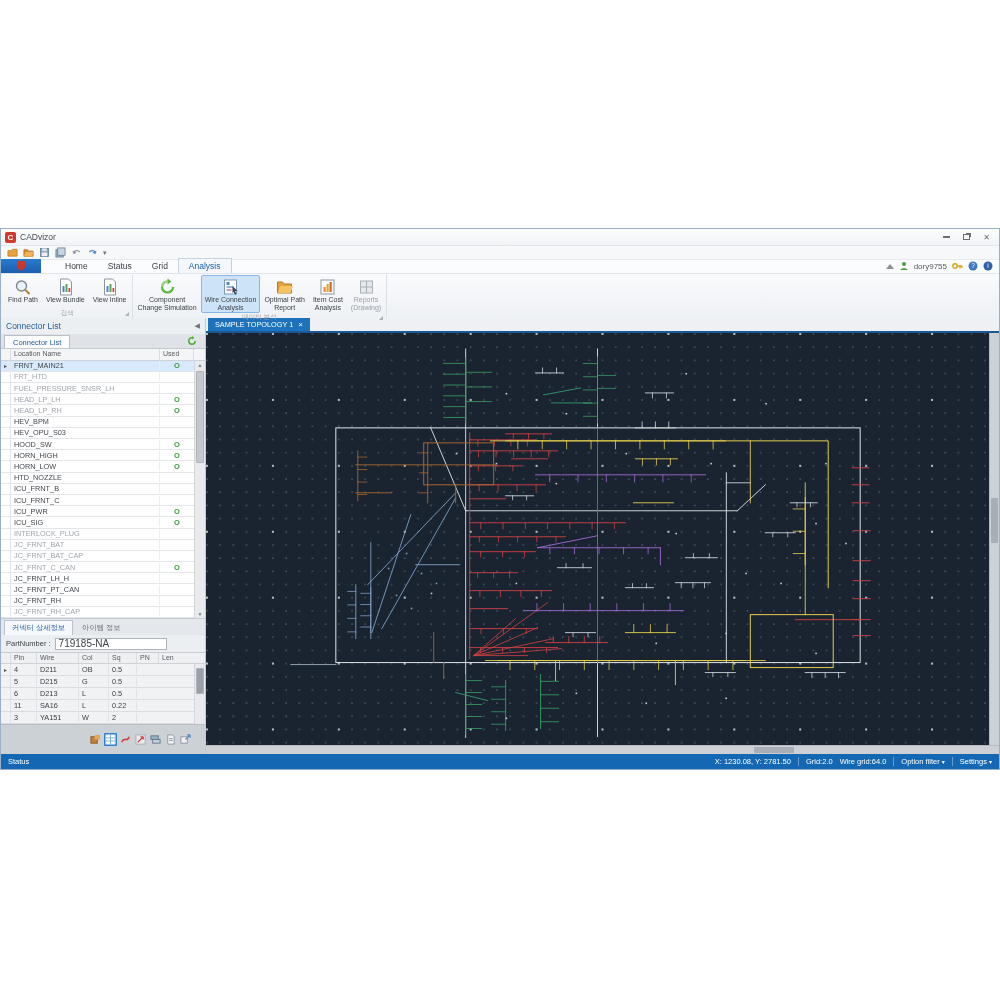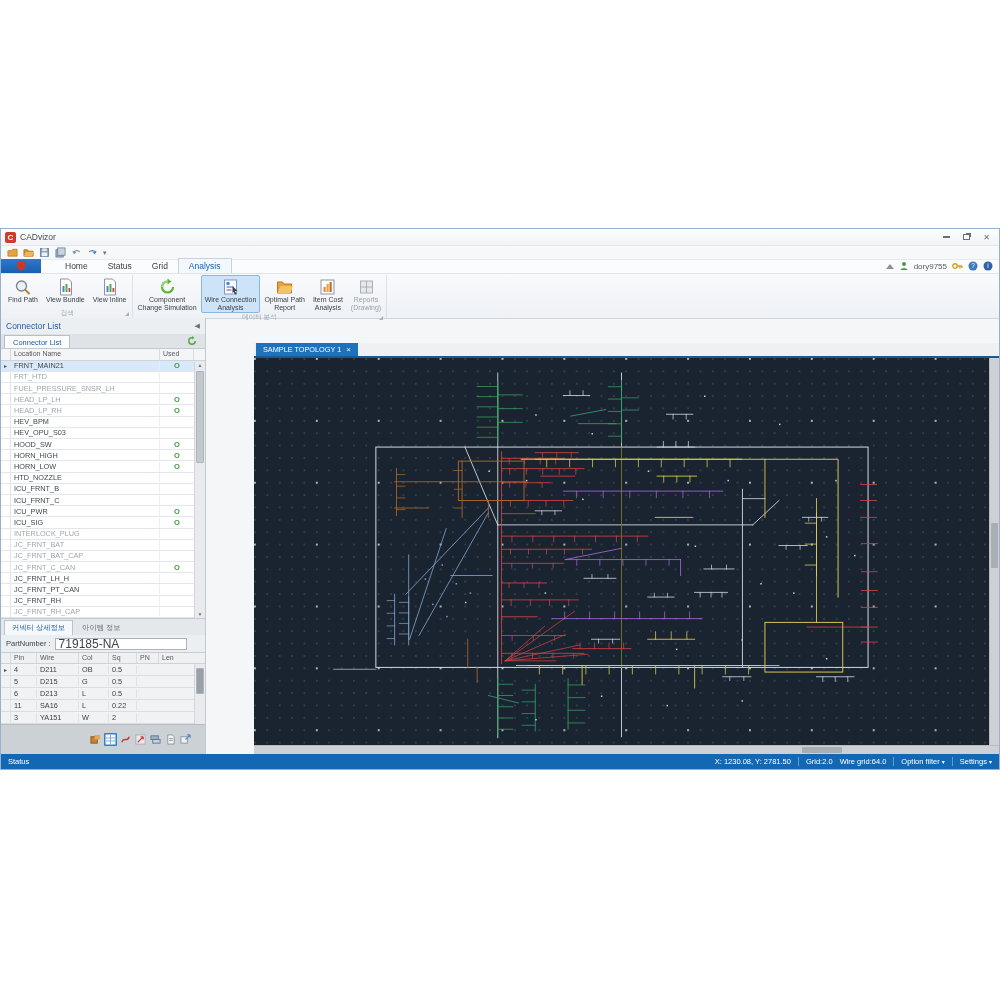--- a/index.html
+++ b/index.html
@@ -70,36 +70,36 @@
   .crow.sel { background:#d8e9fb; }
   .vsb { width:11px; background:#e8eaed; border-left:1px solid #d3d6da; position:relative; }
   .vsb .arr { height:9px; display:flex; align-items:center; justify-content:center; font-size:5px; color:#70767d; }
   .vsb .thumb { position:absolute; left:1px; right:1px; background:#c3c8cd; border:1px solid #aeb4ba; border-radius:1px; }
 
   .dtabs { height:17px; background:#e4e8ec; border-top:1px solid #c3c9d0; display:flex; align-items:flex-end; padding:0 3px; gap:2px; }
   .dtab { font-size:7.3px; padding:2px 7px 2px; color:#6b7178; }
   .dtab.active { background:#f6f9fc; border:1px solid #b9c4d2; border-bottom:none; color:#1f5a9e; }
   .pnrow { height:17px; display:flex; align-items:center; padding:0 5px; gap:4px; background:#eceff2; }
   .pnrow label { font-size:7.5px; color:#3c4248; }
-  .pnrow input { width:132px; height:12px; border:1px solid #aeb3b9; background:#fff; font-size:12px; color:#3c4248; padding:0 3px; font-family:"Liberation Sans",sans-serif; }
+  .pnrow input { width:112px; height:12px; border:1px solid #aeb3b9; background:#fff; font-size:10px; color:#3c4248; padding:0 3px; font-family:"Liberation Sans",sans-serif; }
 
   .pinhead { height:12px; display:flex; background:#eef0f2; border-top:1px solid #c9cdd2; border-bottom:1px solid #cfd3d8; font-size:7px; color:#555b61; }
   .pinhead div { padding:1px 3px; border-right:1px solid #d8dbdf; }
   .pinrows { background:#f5f6f8; display:flex; }
   .pinrowcol { flex:1; }
   .prow { height:12px; display:flex; align-items:center; border-bottom:1px solid #d9dce0; font-size:7.3px; color:#3c4146; background:#f0f2f4; }
   .prow div { padding:0 3px; border-right:1px solid #dfe2e6; overflow:hidden; white-space:nowrap; }
   .c-gut { width:10px; align-self:stretch; display:flex; align-items:center; justify-content:center; font-size:6px; color:#555; }
   .c-pin { width:26px; } .c-wire { width:42px; } .c-col { width:30px; } .c-sq { width:28px; } .c-pn { width:22px; } .c-len { flex:1; border-right:none!important; }
   .panelbottom { flex:none; height:30px; background:#ccd1d6; border-top:1px solid #b8bdc3; display:flex; align-items:center; padding-left:88px; gap:2px; }
   .bicon { width:13px; height:13px; display:flex; align-items:center; justify-content:center; border-radius:1px; }
   .bicon.active { background:#2f80d0; }
 
   
-  .canvascol { flex:1; display:flex; flex-direction:column; min-width:0;margin-left:48px; }
+  .canvascol { flex:1; display:flex; flex-direction:column; min-width:0; }
   .doctabs { height:15px; background:#eef0f3; display:flex; align-items:flex-end; border-bottom:2px solid #1a5a94; padding-left:2px; }
   .doctab { background:#1e72bc; color:#fff; font-size:7.3px; display:flex; align-items:center; gap:5px; padding:2px 7px; }
   .doctab .close { font-size:8px; cursor:default; }
   .canvaswrap { flex:1; position:relative; background:#1a2330; min-height:0; display:flex; }
   .canvaswrap svg { flex:1; }
   .cv-vsb { width:10px; background:#cdd0d4; border-left:1px solid #b8bcc1; position:relative; }
   .cv-vsb .thumb { position:absolute; left:1px; right:1px; top:165px; height:45px; background:#a8aeb4; border-radius:1px; }
   .hscroll { height:9px; background:#cdd0d4; border-top:1px solid #b8bcc1; position:relative; }
   .hscroll .thumb { position:absolute; top:1px; height:6px; left:548px; width:40px; background:#a8aeb4; border-radius:1px; }
 

